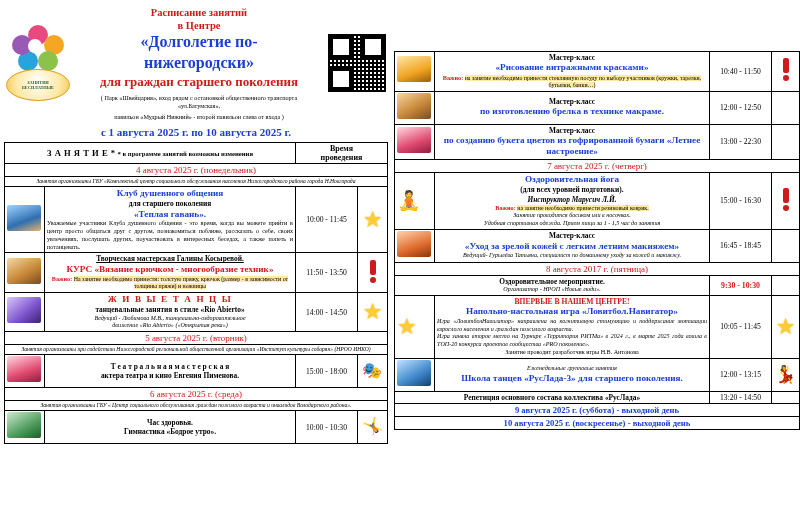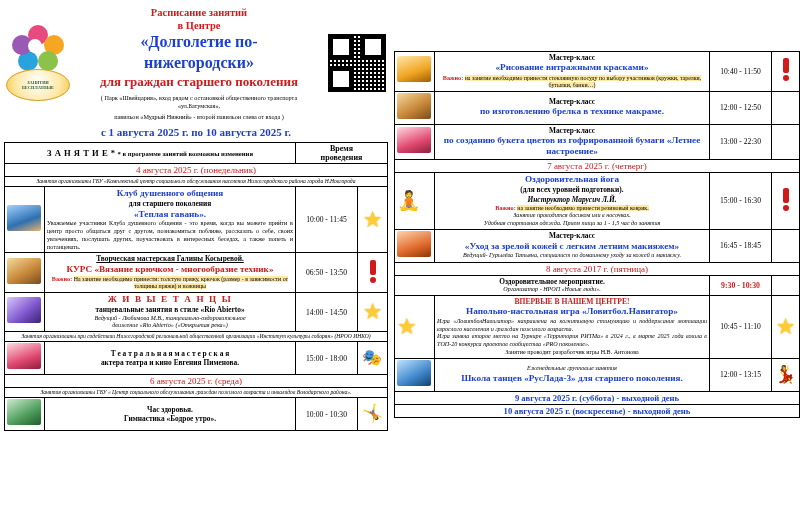--- a/index.html
+++ b/index.html
@@ -169,36 +169,39 @@
       <tr>
         <td><span class="thumb th2"></span></td>
         <td class="c-main">
           <div class="sub" style="color:#000;text-decoration:underline">Творческая мастерская Галины Косыревой.</div>
           <div class="title-r">КУРС «Вязание  крючком - многообразие техник»</div>
           <div class="note">
             <b class="warn">Важно:</b>
             <span class="hl">На занятие необходимо принести: толстую пряжу, крючок (размер - в зависимости от толщины пряжи) и ножницы</span>
           </div>
         </td>
-        <td class="c-time">06:50 - 13:50</td>
+        <td class="c-time">11:50 - 13:50</td>
         <td style="text-align:center"><span class="excl"></span></td>
       </tr>
 
       <tr>
         <td><span class="thumb th3"></span></td>
         <td class="c-main">
           <div class="title-r spaced">Ж И В Ы Е   Т А Н Ц Ы</div>
           <div class="sub">танцевальные занятия в стиле «Rio Abierto»</div>
           <div class="body c ital">Ведущий - Любимова М.В., танцевально-оздоровительное</div>
           <div class="body c ital">движение «Rio Abierto» («Открытая река»)</div>
         </td>
         <td class="c-time">14:00 - 14:50</td>
         <td style="text-align:center"><span class="star">★</span></td>
       </tr>
 
+      <tr>
+        <td colspan="4" class="daybar">5 августа 2025 г. (вторник)</td>
+      </tr>
       <tr>
         <td colspan="4" class="org">Занятия организованы при содействии Нижегородской региональной общественной организации «Институт культуры соборян» (НРОО ИНКО)</td>
       </tr>
 
       <tr>
         <td><span class="thumb th4"></span></td>
         <td class="c-main">
           <div class="sub">Т е а т р а л ь н а я   м а с т е р с к а я</div>
           <div class="sub">актера театра и кино Евгения Пименова.</div>
         </td>
@@ -318,34 +321,41 @@
 
       <tr>
         <td><span class="star">★</span></td>
         <td class="c-main">
           <div class="title-r" style="font-size:7.6px">ВПЕРВЫЕ В НАШЕМ ЦЕНТРЕ!</div>
           <div class="title-b">Напольно-настольная игра «Ловитбол.Навигатор»</div>
           <div class="body ital">Игра «ЛовитболНавигатор» направлена на когнитивную стимуляцию и поддержание мотивации взрослого населения и граждан пожилого возраста.</div>
           <div class="body ital">Игра заняла второе место на Турнире «Территория РИТМа» в 2024 г., в марте 2025 года вошла в ТОП-20 конкурса проектов сообщества «PRO поколение».</div>
           <div class="body c">Занятие проводит разработчик игры  Н.В. Антонова</div>
         </td>
-        <td class="c-time">10:45 - 11:10</td>
+        <td class="c-time">10:05 - 11:45</td>
         <td style="text-align:center"><span class="star">★</span></td>
       </tr>
 
       <tr>
         <td><span class="thumb th7"></span></td>
         <td class="c-main">
           <div class="body c ital">Еженедельные групповые занятия</div>
           <div class="title-b">Школа  танцев «РусЛада-3» для старшего поколения.</div>
         </td>
         <td class="c-time">12:00 - 13:15</td>
         <td style="text-align:center"><span class="ppl">💃</span></td>
       </tr>
 
+      <tr>
+        <td colspan="2" class="c-main">
+          <div class="sub">Репетиция основного состава коллектива «РусЛада»</div>
+        </td>
+        <td class="c-time">13:20 - 14:50</td>
+        <td></td>
+      </tr>
 
       <tr>
         <td colspan="4" class="footer-day">9 августа 2025 г. (суббота)  - выходной день</td>
       </tr>
       <tr>
         <td colspan="4" class="footer-day">10 августа 2025 г. (воскресенье) - выходной день</td>
       </tr>
     </tbody>
       </table>
   </div>

